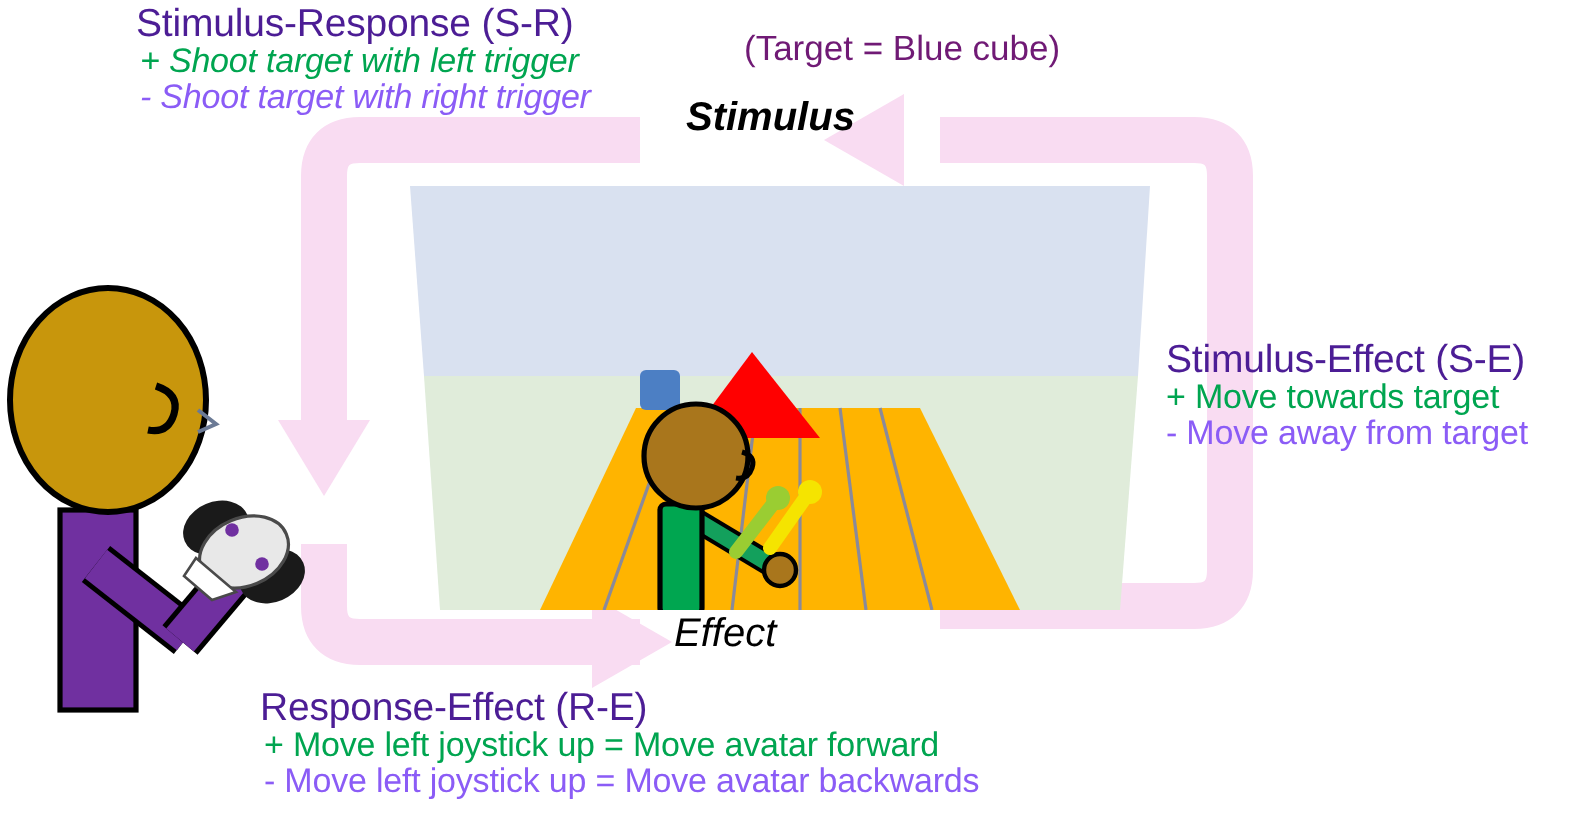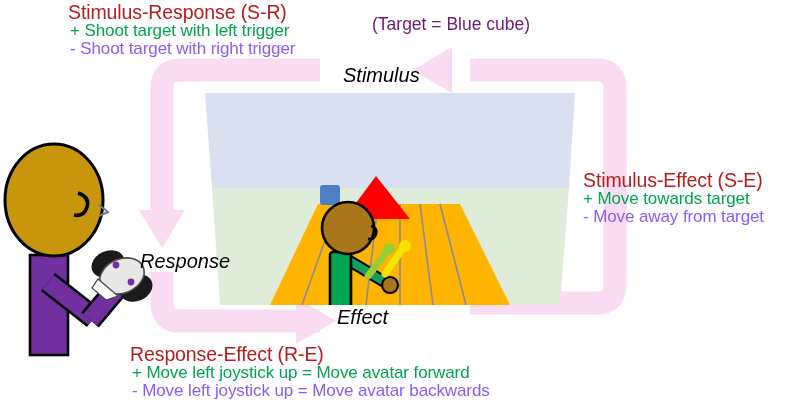--- a/index.html
+++ b/index.html
@@ -28,21 +28,21 @@
   }
 
   
   .txtblock {
     position: absolute;
     white-space: nowrap;
     line-height: 1.04;
   }
   .heading {
     font-size: 19.5px;
-    color: #b91c1c;
+    color: #4c1d95;
     font-weight: 400;
     letter-spacing: -0.1px;
   }
   .pos-line {
     font-size: 17px;
     color: #00a550;
     letter-spacing: -0.1px;
   }
   .neg-line {
     font-size: 17px;
@@ -61,27 +61,27 @@
     font-size: 20px;
     color: #000000;
     white-space: nowrap;
   }
 
   
   #sr-block   { left: 68px;  top: 2px;   }
   #se-block   { left: 583px; top: 170px; }
   #re-block   { left: 130px; top: 344px; }
   #sr-block .pos-line,
-  #sr-block .neg-line { padding-left: 2px; }
+  #sr-block .neg-line { padding-left: 2px; font-style: italic; }
   #re-block .pos-line,
   #re-block .neg-line { padding-left: 2px; }
 
   #target-note-el { left: 372px; top: 14px; }
 
-  #label-stimulus { left: 343px; top: 64px; }
+  #label-stimulus { left: 343px; top: 48px; font-weight: bold; }
   #label-response { left: 140px; top: 250px; }
   #label-effect   { left: 337px; top: 306px; }
 </style>
 </head>
 <body>
 
 <div id="stage">
 
   <svg id="scene-svg" viewBox="0 0 787 408">
     <defs>
@@ -196,16 +196,15 @@
     <div class="neg-line">- Move left joystick up = Move avatar backwards</div>
   </div>
 
   <div class="txtblock" id="se-block">
     <div class="heading">Stimulus-Effect (S-E)</div>
     <div class="pos-line">+ Move towards target</div>
     <div class="neg-line">- Move away from target</div>
   </div>
 
   <div class="cycle-label" id="label-stimulus">Stimulus</div>
-  <div class="cycle-label" id="label-response">Response</div>
   <div class="cycle-label" id="label-effect">Effect</div>
 
 </div>
 
 </body></html>

